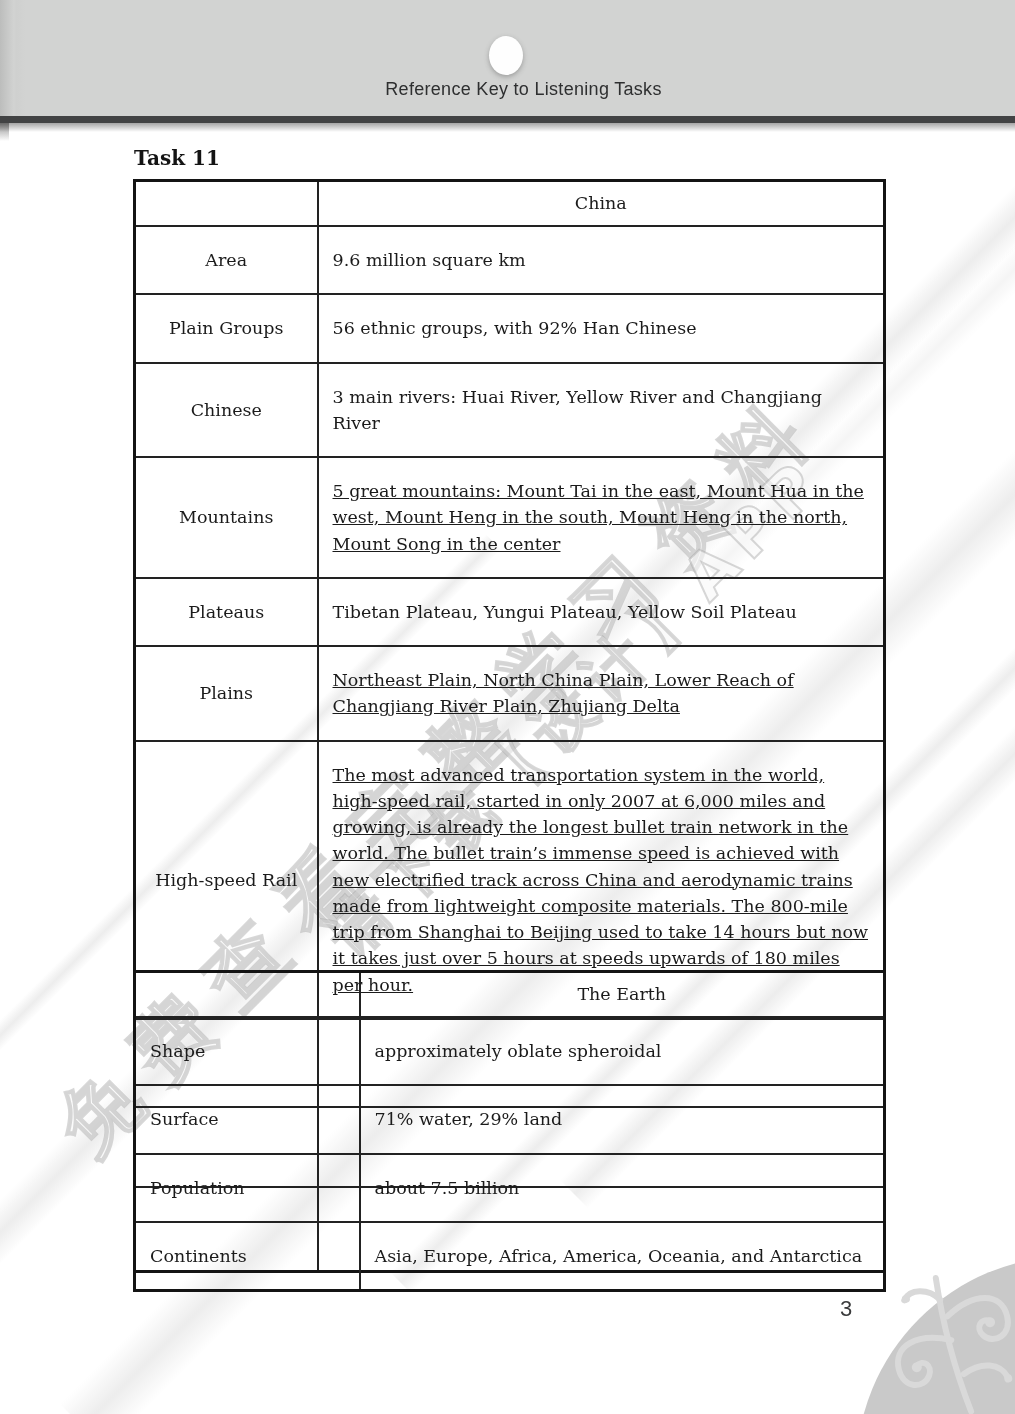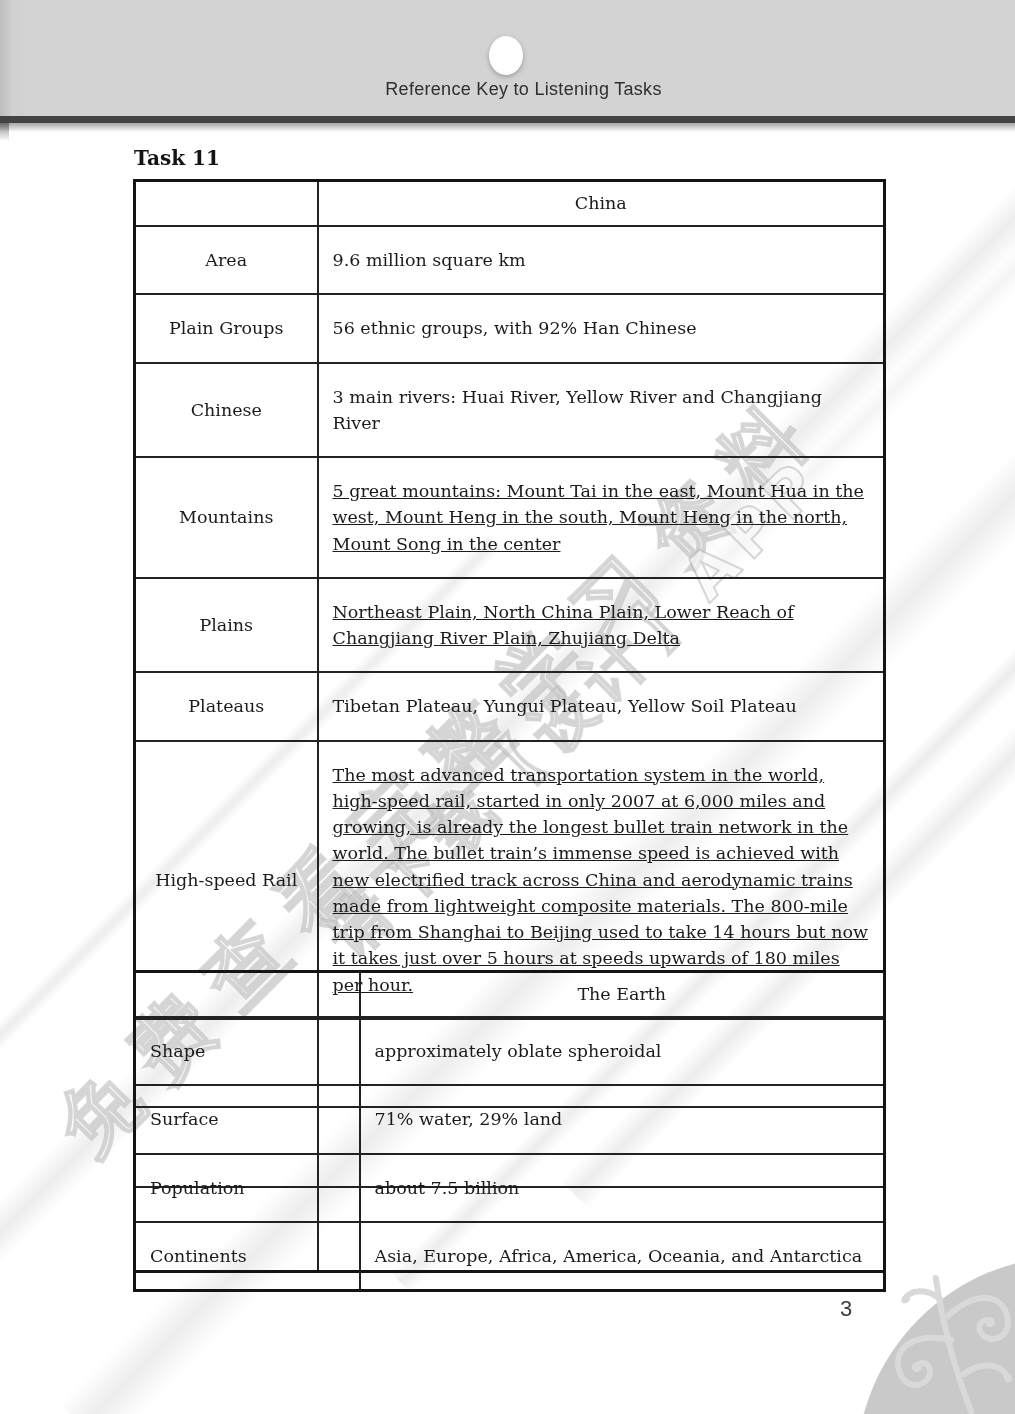--- a/index.html
+++ b/index.html
@@ -142,26 +142,26 @@
         </tr>
         <tr>
           <td class="lbl-c">Chinese</td>
           <td class="val">3 main rivers: Huai River, Yellow River and Changjiang River</td>
         </tr>
         <tr>
           <td class="lbl-c">Mountains</td>
           <td class="val just">5 great mountains: Mount Tai in the east, Mount Hua in the west, Mount Heng in the south, Mount Heng in the north, Mount Song in the center</td>
         </tr>
         <tr>
+          <td class="lbl-c">Plateaus</td>
+          <td class="val">Tibetan Plateau, Yungui Plateau, Yellow Soil Plateau</td>
+        </tr>
+        <tr>
           <td class="lbl-c">Plains</td>
           <td class="val just">Northeast Plain, North China Plain, Lower Reach of Changjiang River Plain, Zhujiang Delta</td>
-        </tr>
-        <tr>
-          <td class="lbl-c">Plateaus</td>
-          <td class="val">Tibetan Plateau, Yungui Plateau, Yellow Soil Plateau</td>
         </tr>
         <tr>
           <td class="lbl-c">High-speed Rail</td>
           <td class="val just">The most advanced transportation system in the world, high-speed rail, started in only 2007 at 6,000 miles and growing, is already the longest bullet train network in the world. The bullet train’s immense speed is achieved with new electrified track across China and aerodynamic trains made from lightweight composite materials. The 800-mile trip from Shanghai to Beijing used to take 14 hours but now it takes just over 5 hours at speeds upwards of 180 miles per hour.</td>
         </tr>
         <tr class="er1">
           <td class="lbl-c"></td>
           <td class="val"></td>
         </tr>
         <tr class="er2">

